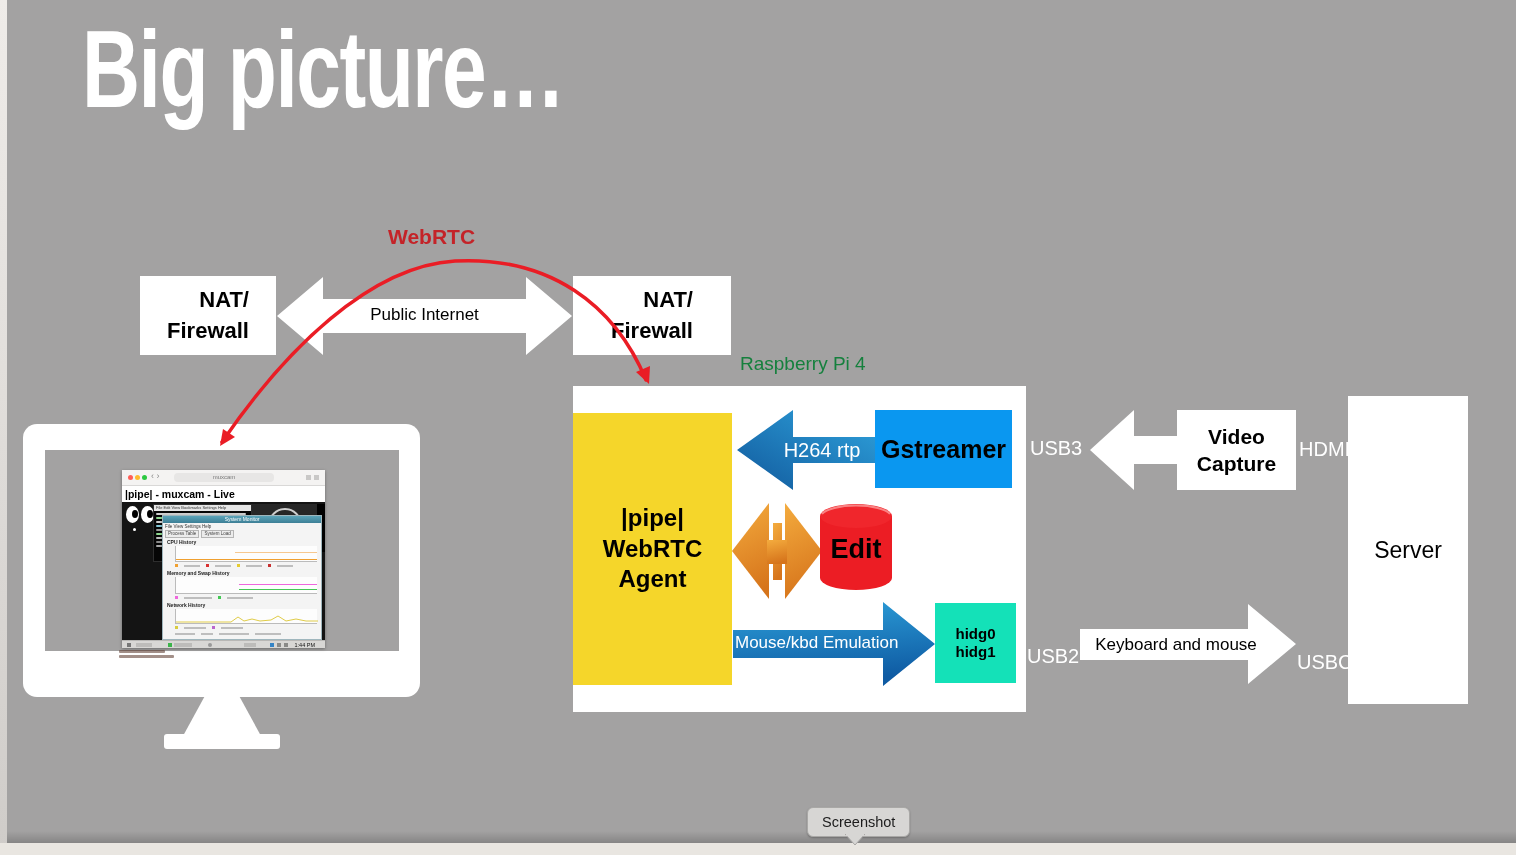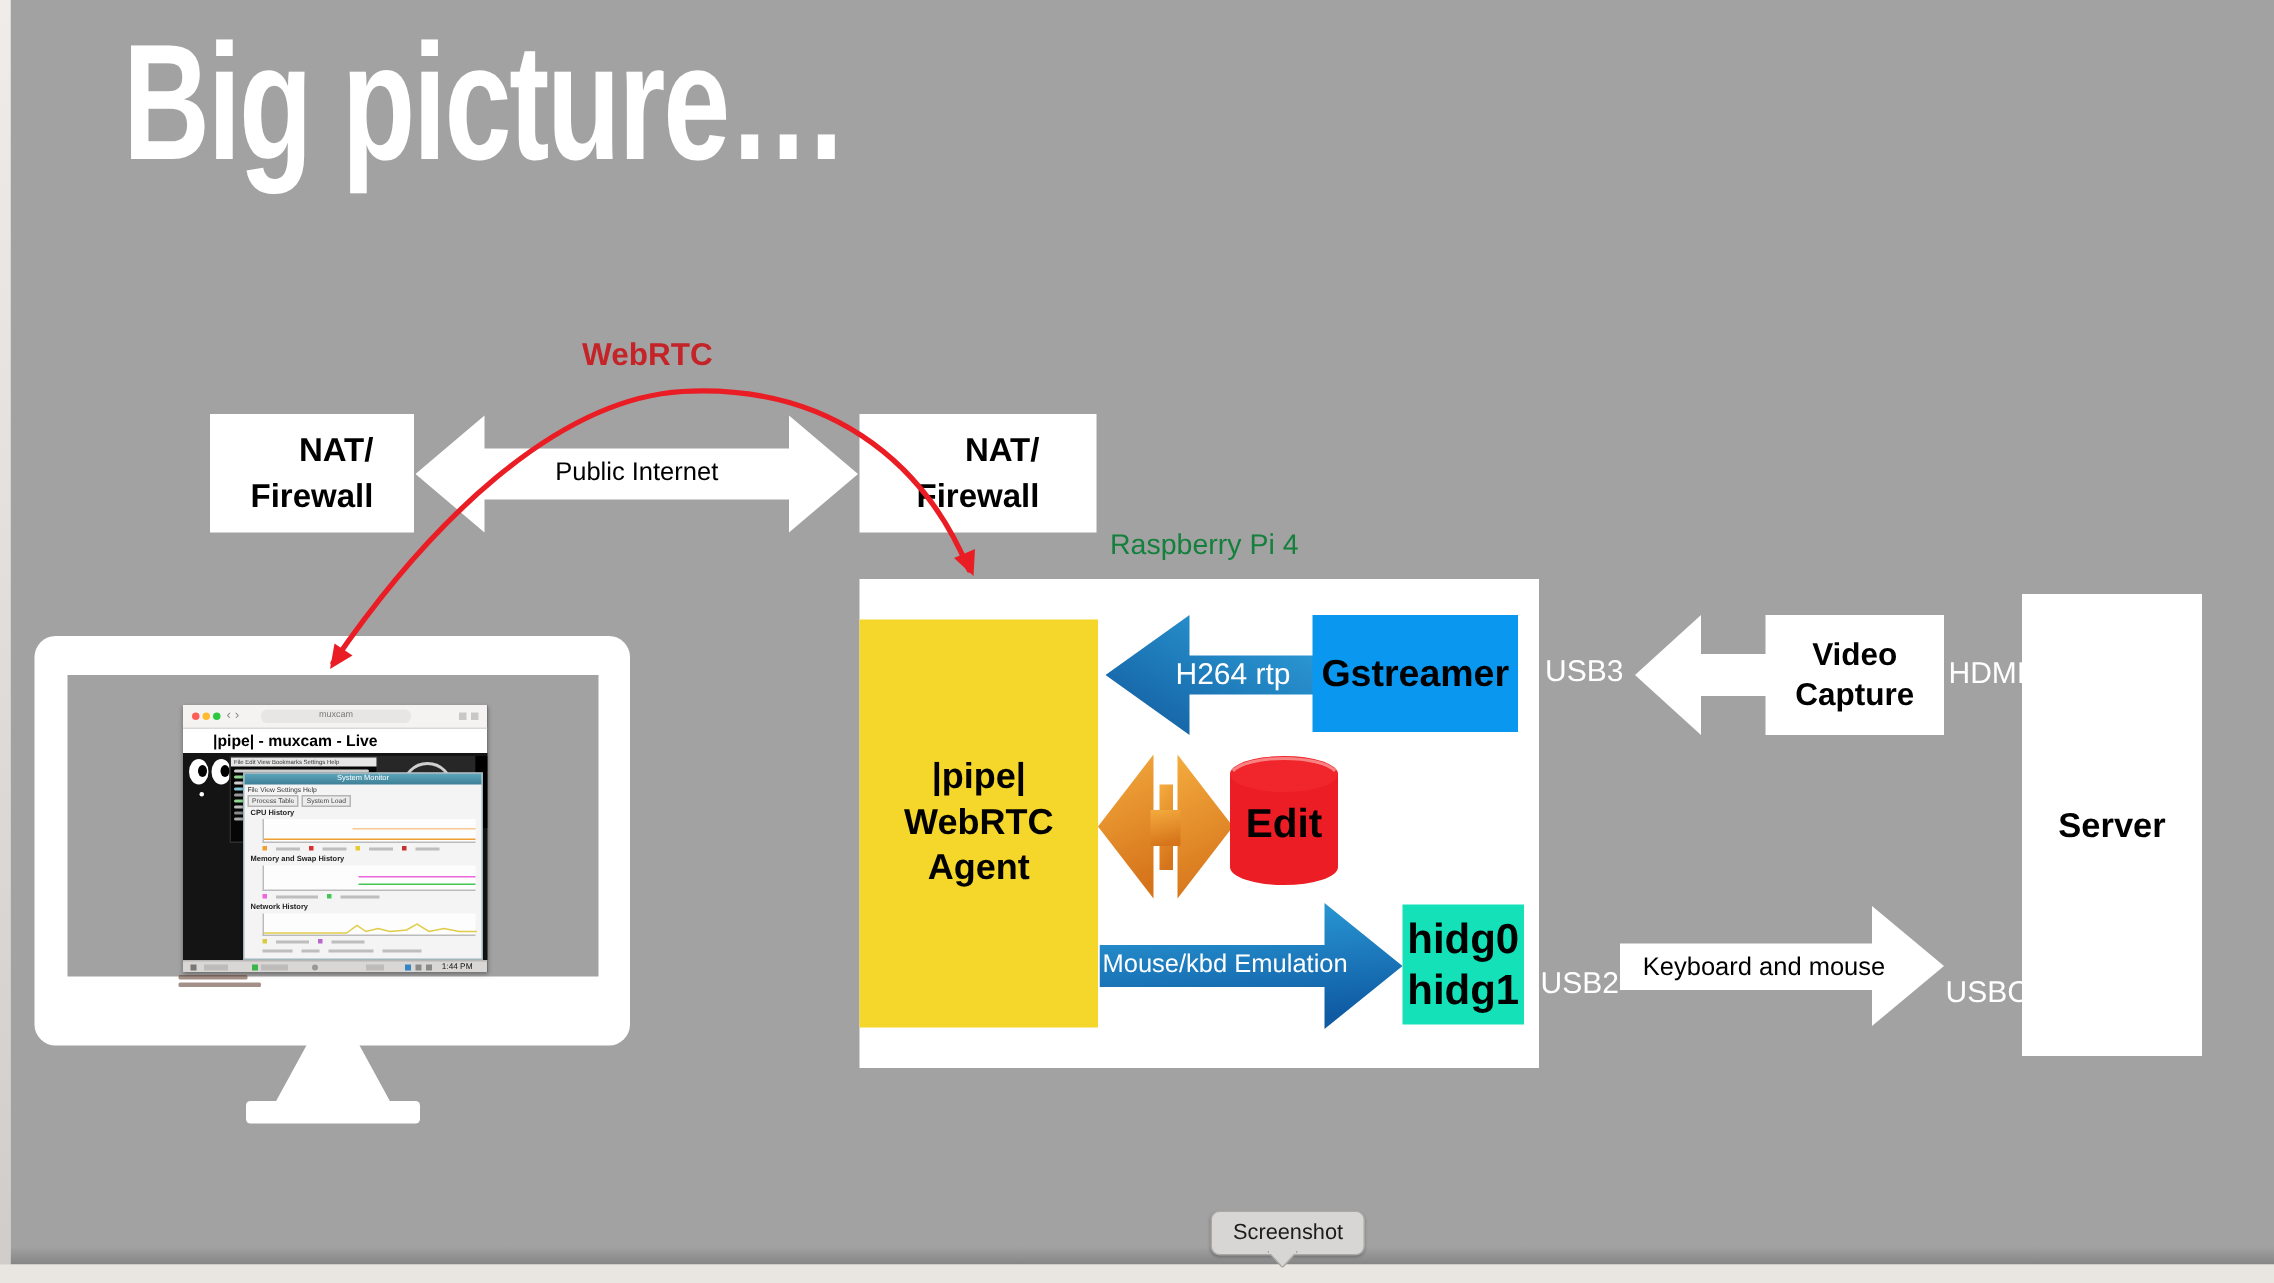--- a/index.html
+++ b/index.html
@@ -27,45 +27,45 @@
   .gstreamer{left:875px;top:410px;width:137px;height:78px;background:#0a97f0;
     font-size:25px;font-weight:bold;}
   .port{font-size:20px;color:#fff;white-space:nowrap;}
   .arrow-label{color:#fff;text-align:center;white-space:nowrap;}
   .h264-label{left:768px;top:439px;width:108px;font-size:20px;}
   .mouse-label{left:735px;top:633px;width:150px;font-size:17px;}
   .keys-label{left:812px;top:534px;width:88px;font-size:27px;font-weight:bold;color:#000;
     text-align:center;}
   .hidg{left:935px;top:603px;width:81px;height:80px;background:#14e1b8;color:#000;
     display:flex;align-items:center;justify-content:center;text-align:center;
-    font-size:28px;font-weight:bold;line-height:1.22;}
+    font-size:15px;font-weight:bold;line-height:1.22;}
   .vcap{left:1177px;top:410px;width:119px;height:80px;font-size:21px;font-weight:bold;line-height:1.3;}
   .kbm{left:1080px;top:629px;width:192px;height:31px;font-size:17px;z-index:3;}
-  .server{left:1348px;top:396px;width:120px;height:308px;font-size:23px;font-weight:bold;z-index:3;}
+  .server{left:1348px;top:396px;width:120px;height:308px;font-size:23px;font-weight:normal;z-index:3;}
   .pub-label{left:317px;top:305px;width:215px;font-size:17px;color:#000;text-align:center;}
   
   .mon-frame{left:23px;top:424px;width:397px;height:273px;background:#fff;border-radius:14px;}
   .mon-screen{left:45px;top:450px;width:354px;height:201px;background:#a3a2a2;}
   .mon-label{left:45px;top:453px;width:354px;text-align:center;font-size:17px;color:#fff;}
   .mon-neck{left:183px;top:696px;width:78px;height:40px;background:#fff;
     clip-path:polygon(28% 0,72% 0,100% 100%,0 100%);}
   .mon-base{left:164px;top:734px;width:116px;height:15px;background:#fff;border-radius:3px;}
   
   .browser{left:122px;top:470px;width:203px;height:178px;background:#141414;overflow:hidden;
     box-shadow:0 1px 3px rgba(0,0,0,.35);}
   .b-chrome{position:absolute;left:0;top:0;width:203px;height:15px;background:#f4f3f2;
     border-bottom:1px solid #d9d8d7;}
   .dot{position:absolute;top:5px;width:5px;height:5px;border-radius:50%;}
   .d-red{left:6px;background:#ff5e57;}.d-yel{left:13px;background:#febb2e;}.d-grn{left:20px;background:#2bc840;}
   .b-nav{position:absolute;left:29px;top:1px;font-size:9px;color:#8a8a8a;}
   .b-pill{position:absolute;left:52px;top:3px;width:100px;height:9px;background:#e7e6e5;
     border-radius:4px;font-size:6px;color:#7a7a7a;text-align:center;line-height:9px;overflow:hidden;}
   .b-ic{position:absolute;top:5px;width:5px;height:5px;background:#c9c8c7;}
   .b-title{position:absolute;left:0;top:16px;width:203px;height:16px;background:#fff;
-    font-size:10.5px;font-weight:bold;color:#000;line-height:16px;padding-left:20px;
+    font-size:10.5px;font-weight:bold;color:#000;line-height:16px;padding-left:3px;
     box-sizing:border-box;white-space:nowrap;}
   .eye{position:absolute;width:13px;height:17px;background:#fff;border-radius:50%;}
   .pupil{position:absolute;right:1px;top:4px;width:6px;height:8px;background:#000;border-radius:50%;}
   .terminal{position:absolute;left:31px;top:34px;width:99px;height:58px;background:#060606;
     border:1px solid #2e2e2e;box-sizing:border-box;}
   .t-menu{position:absolute;left:0;top:0;width:100%;height:6px;background:#e6e6e6;
     font-size:4px;color:#333;line-height:6px;padding-left:2px;box-sizing:border-box;
     white-space:nowrap;overflow:hidden;}
   .trow{position:absolute;height:2px;border-radius:1px;}
   .gauge-panel{position:absolute;left:130px;top:34px;width:65px;height:48px;background:#272727;}

